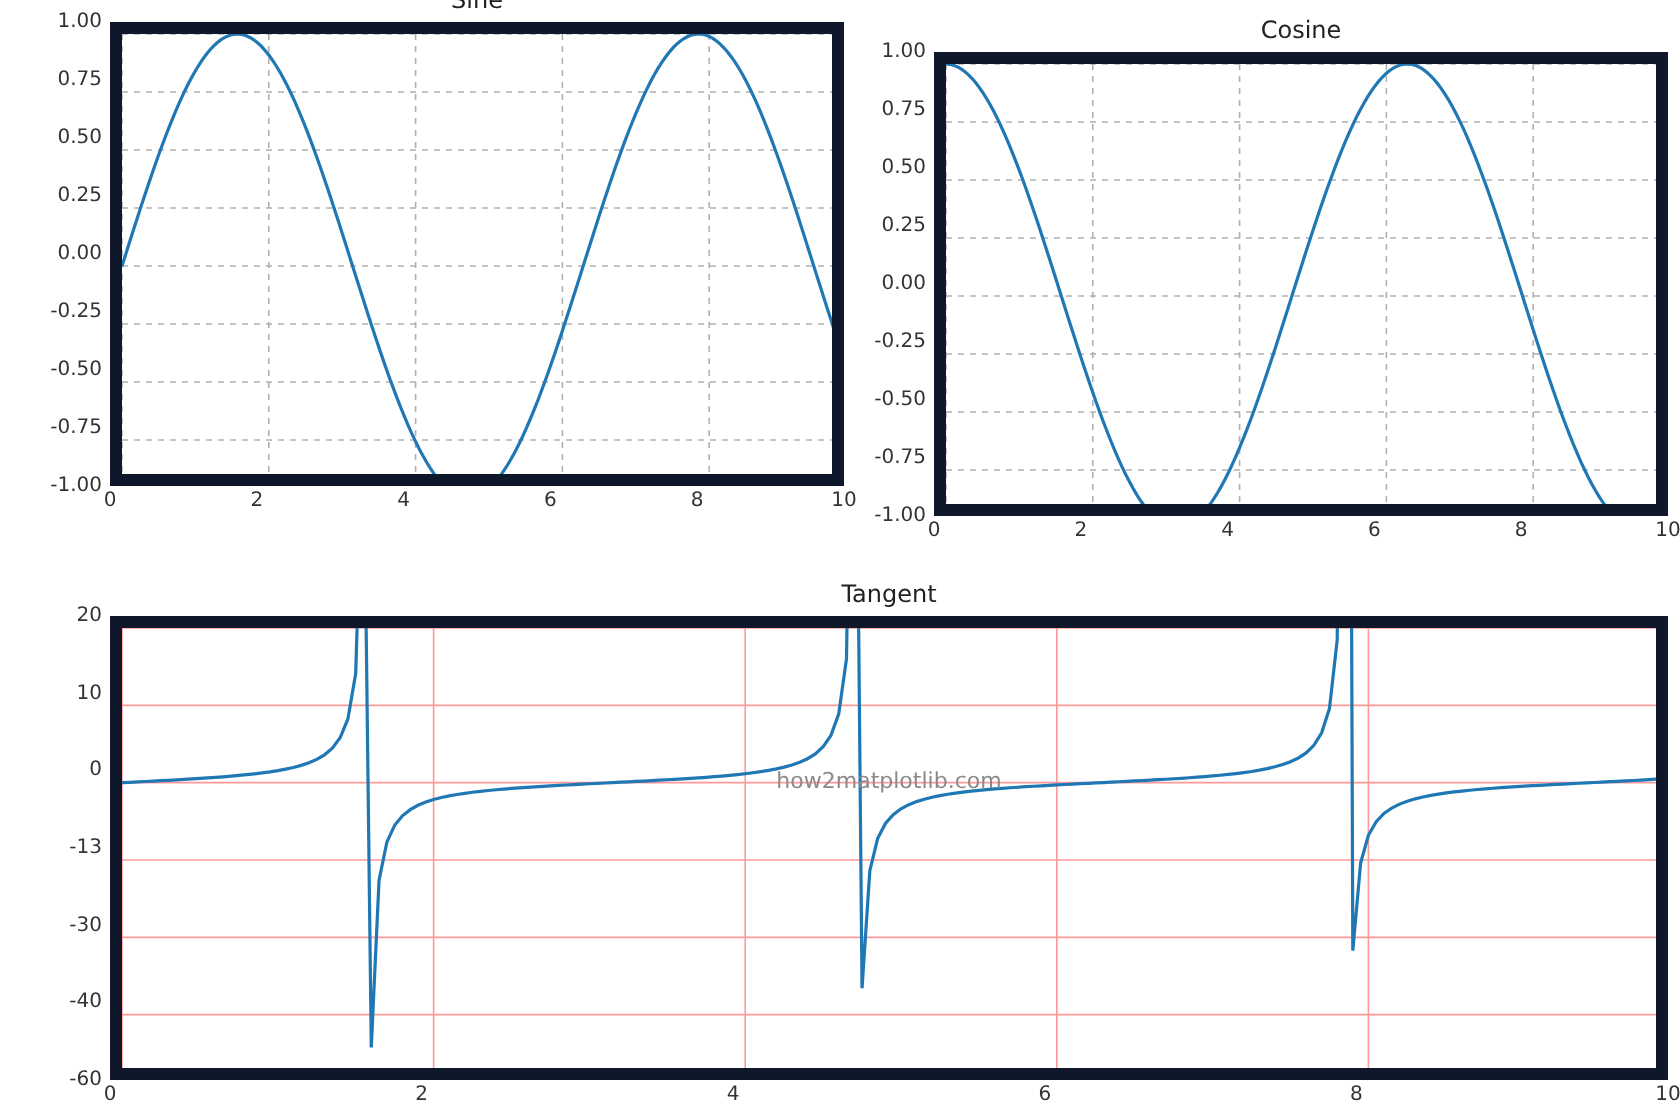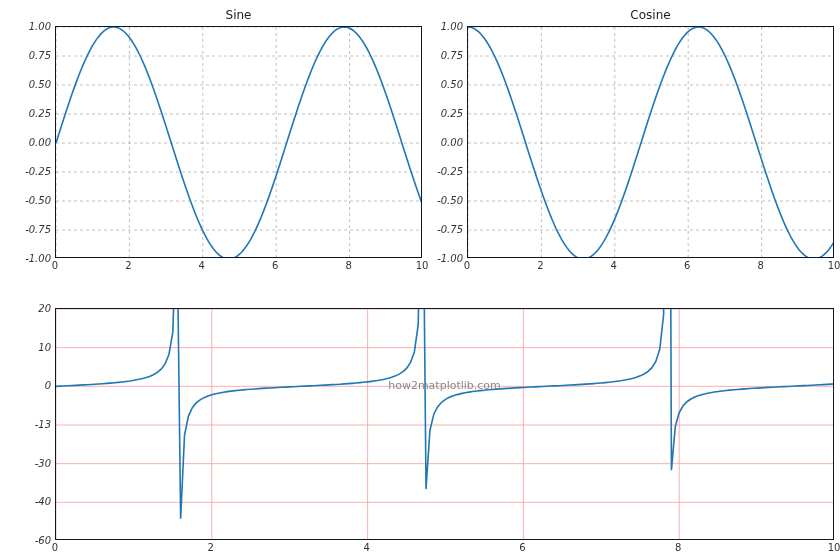--- a/index.html
+++ b/index.html
@@ -26,21 +26,21 @@
     top: -18px;
     left: 0;
     right: 0;
     text-align: center;
     font-size: 12px;
     color: #222;
   }
   .plot-area {
     position: absolute;
     inset: 0;
-    border: 1px solid #0f172a;
+    border: 6px solid #0f172a;
     box-sizing: border-box;
     overflow: hidden;
   }
   .grid line {
     stroke: #b0b0b0;
     stroke-width: 0.8;
     stroke-dasharray: 3 3;
   }
   .grid-pink line {
     stroke: #ff9999;
@@ -58,35 +58,34 @@
     color: #333;
   }
   .tick.x {
     top: 100%;
     transform: translate(-50%, 2px);
   }
   .tick.y {
     right: 100%;
     transform: translate(-4px, -50%);
     text-align: right;
-    font-style: italic;
   }
   .watermark {
     position: absolute;
     font-size: 11px;
     color: #8a8a8a;
     pointer-events: none;
   }
 </style>
 </head>
 <body>
 
 <div class="figure">
 
-  <div class="axes" style="left:55px; top:26px; width:367px; height:232px;">
+  <div class="axes" style="left:55px; top:11px; width:367px; height:232px;">
     <div class="title">Sine</div>
     <div class="plot-area">
       <svg width="367" height="232" viewBox="0 0 367 232">
         <g class="grid">
           <line x1="0" y1="0" x2="0" y2="232"></line>
             <line x1="73.4" y1="0" x2="73.4" y2="232"></line>
           <line x1="146.8" y1="0" x2="146.8" y2="232"></line>
             <line x1="220.2" y1="0" x2="220.2" y2="232"></line>
           <line x1="293.6" y1="0" x2="293.6" y2="232"></line>
             <line x1="367" y1="0" x2="367" y2="232"></line>
@@ -157,20 +156,21 @@
     <div class="tick y" style="top:0px">1.00</div>
     <div class="tick x" style="left:0px">0</div>
     <div class="tick x" style="left:73.4px">2</div>
     <div class="tick x" style="left:146.8px">4</div>
     <div class="tick x" style="left:220.2px">6</div>
     <div class="tick x" style="left:293.6px">8</div>
     <div class="tick x" style="left:367px">10</div>
   </div>
 
   <div class="axes" style="left:55px; top:308px; width:779px; height:232px;">
+    <div class="title">Tangent</div>
     <div class="plot-area">
       <svg width="779" height="232" viewBox="0 0 779 232">
         <g class="grid-pink">
           <line x1="0" y1="0" x2="0" y2="232"></line>
             <line x1="155.8" y1="0" x2="155.8" y2="232"></line>
           <line x1="311.6" y1="0" x2="311.6" y2="232"></line>
             <line x1="467.4" y1="0" x2="467.4" y2="232"></line>
           <line x1="623.2" y1="0" x2="623.2" y2="232"></line>
             <line x1="779" y1="0" x2="779" y2="232"></line>
           <line x1="0" y1="0" x2="779" y2="0"></line>

